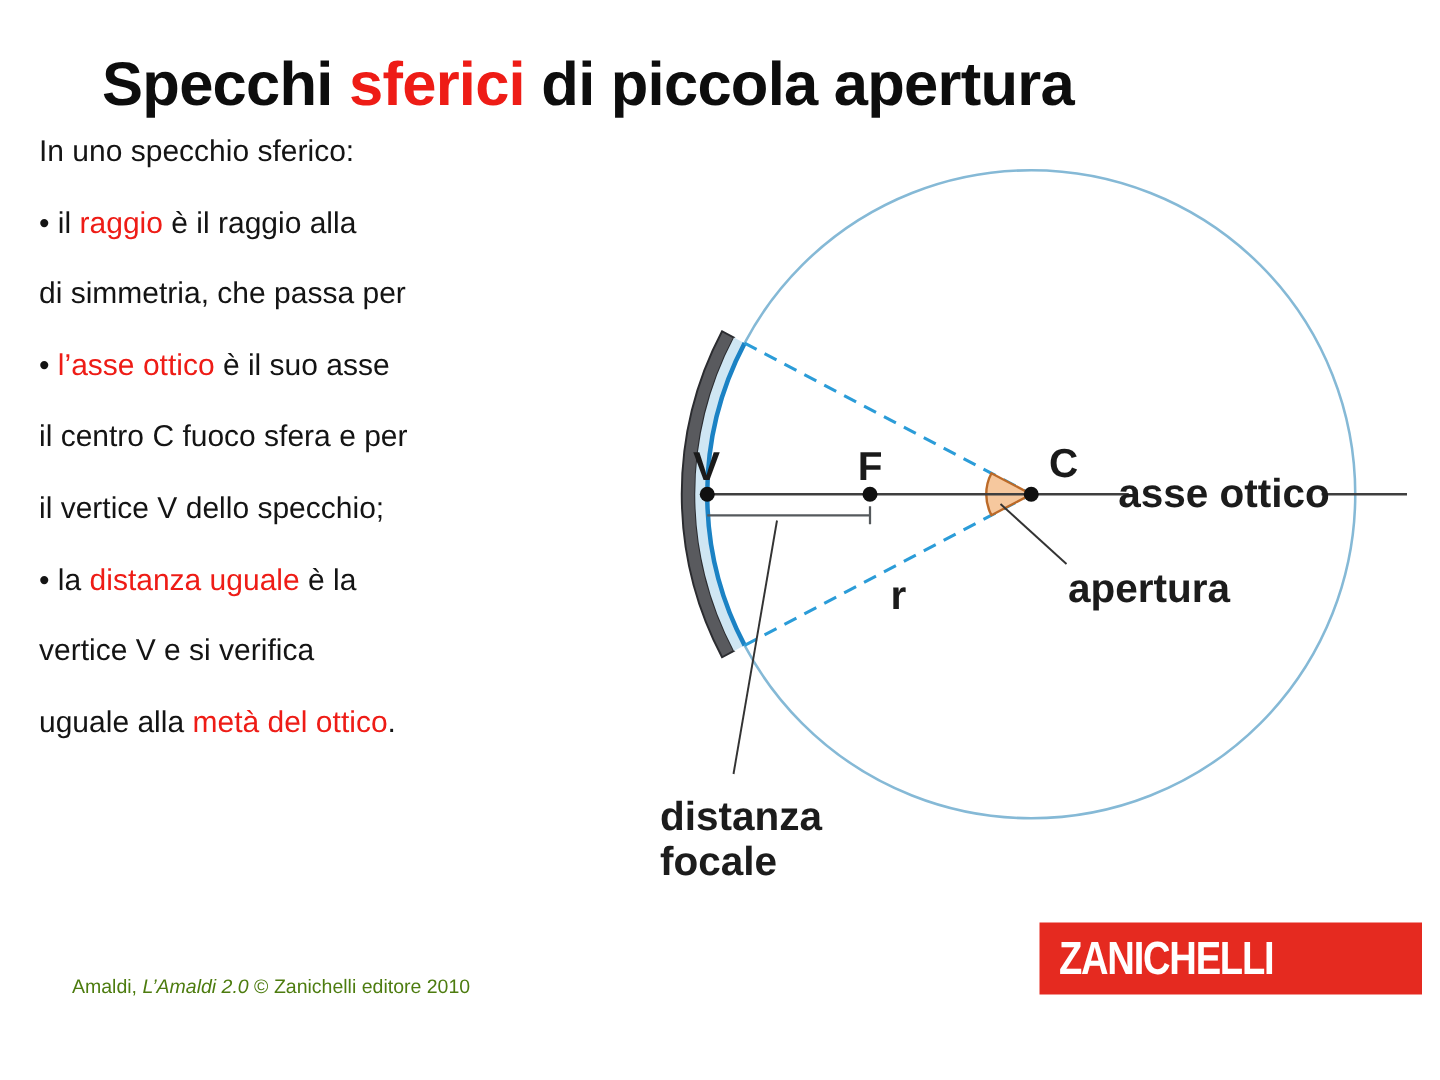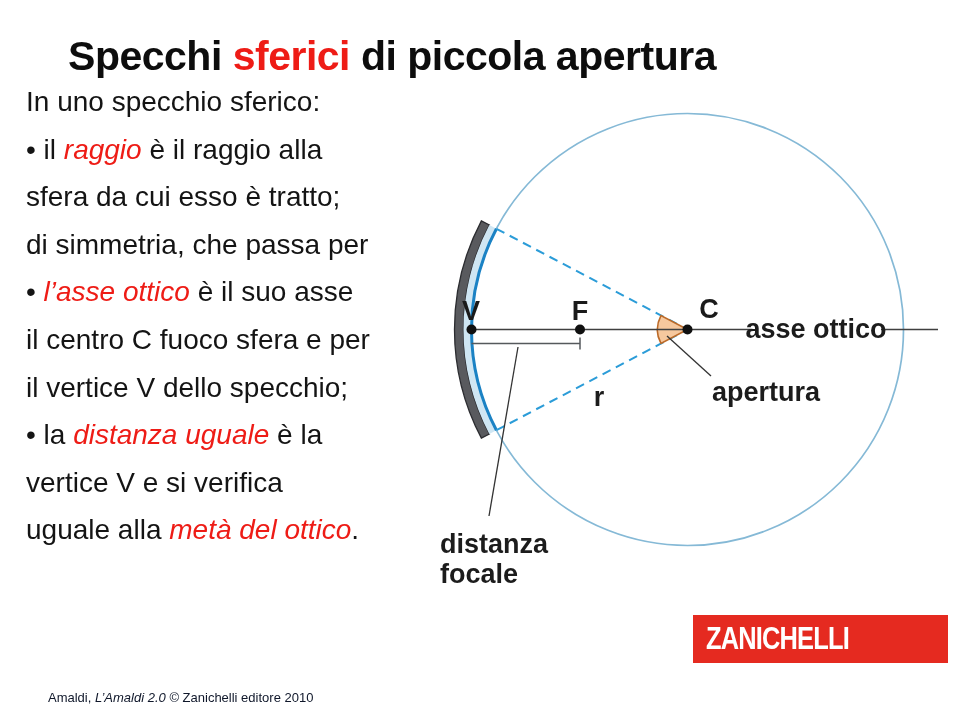--- a/index.html
+++ b/index.html
@@ -18,59 +18,58 @@
     width:960px;height:720px;position:relative;background:#ffffff;overflow:hidden;
     font-family:"Liberation Sans",sans-serif;color:#111;
   }
   .slide-title{
     position:absolute;top:6px;left:0;width:784px;text-align:center;
     font-size:41px;font-weight:bold;letter-spacing:-0.5px;color:#0d0d0d;white-space:nowrap;
   }
   .slide-title .hl{color:var(--accent-red);}
   .body-text{
     position:absolute;left:26px;top:78px;width:385px;
-    font-size:28px;color:#141414;
+    font-size:20px;color:#141414;
   }
   .body-line{height:47.6px;line-height:47.6px;white-space:nowrap;}
-  .body-line .red{color:var(--accent-red);font-style:italic;}
+  .body-line .red{color:var(--accent-red);}
   .diagram-svg{position:absolute;left:0;top:0;width:960px;height:720px;}
   .circle-outline{fill:none;stroke:var(--circle-blue);stroke-width:1.7;}
   .mirror-back{fill:var(--mirror-back);stroke:#2b2c30;stroke-width:1.3;}
   .mirror-glass{fill:var(--glass-fill);}
   .mirror-surface{fill:none;stroke:var(--glass-edge);stroke-width:3;}
   .dashed{fill:none;stroke:var(--dashed-blue);stroke-width:2;stroke-dasharray:9 6;}
   .wedge{fill:var(--wedge-fill);stroke:var(--wedge-edge);stroke-width:1.6;}
   .axis{stroke:#3f3f3f;stroke-width:1.6;}
   .measure{stroke:#55595c;stroke-width:1.5;}
   .pointer{stroke:#333;stroke-width:1.3;}
   .dot{fill:#101010;}
   .plabel{font-family:"Liberation Sans",sans-serif;font-weight:700;font-size:27px;fill:#1a1a1a;}
   .dlabel{font-family:"Liberation Sans",sans-serif;font-weight:600;font-size:27px;fill:#1c1c1c;}
   .footer-credit{
-    position:absolute;left:48px;top:690px;font-size:13px;color:#0f172a;white-space:nowrap;
+    position:absolute;left:48px;top:650px;font-size:13px;color:#4d7c0f;white-space:nowrap;
   }
   .footer-credit .it{font-style:italic;}
   .logo{
     position:absolute;left:693px;top:615px;width:255px;height:48px;
     background:var(--logo-bg);display:flex;align-items:center;
   }
   .logo-text{
     color:#ffffff;font-weight:bold;font-size:31px;letter-spacing:-1px;
     transform:scaleX(0.82);transform-origin:left center;margin-left:13px;white-space:nowrap;
   }
 </style>
 </head>
 <body>
 
 <h1 class="slide-title"><span>Specchi </span><span class="hl">sferici</span><span> di piccola apertura</span></h1>
 
 <div class="body-text">
     <div class="body-line"><span class="">In uno specchio sferico:</span></div>
     <div class="body-line"><span class="">• il </span><span class="red">raggio</span><span class=""> è il raggio alla</span></div>
-    <div class="body-line"><span class="">sfera da cui esso è tratto;</span></div>
     <div class="body-line"><span class="">di simmetria, che passa per</span></div>
     <div class="body-line"><span class="">• </span><span class="red">l’asse ottico</span><span class=""> è il suo asse</span></div>
     <div class="body-line"><span class="">il centro C fuoco sfera e per</span></div>
     <div class="body-line"><span class="">il vertice V dello specchio;</span></div>
     <div class="body-line"><span class="">• la </span><span class="red">distanza uguale</span><span class=""> è la</span></div>
     <div class="body-line"><span class="">vertice V e si verifica</span></div>
     <div class="body-line"><span class="">uguale alla </span><span class="red">metà del ottico</span><span class="">.</span></div>
   </div>
 
 <svg class="diagram-svg" viewBox="0 0 960 720">

